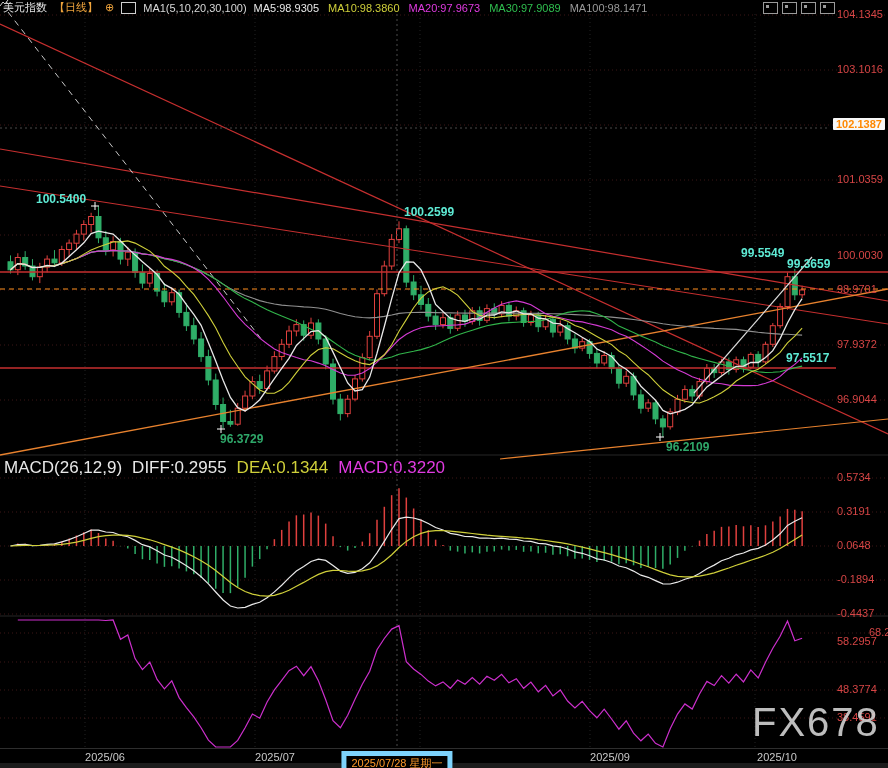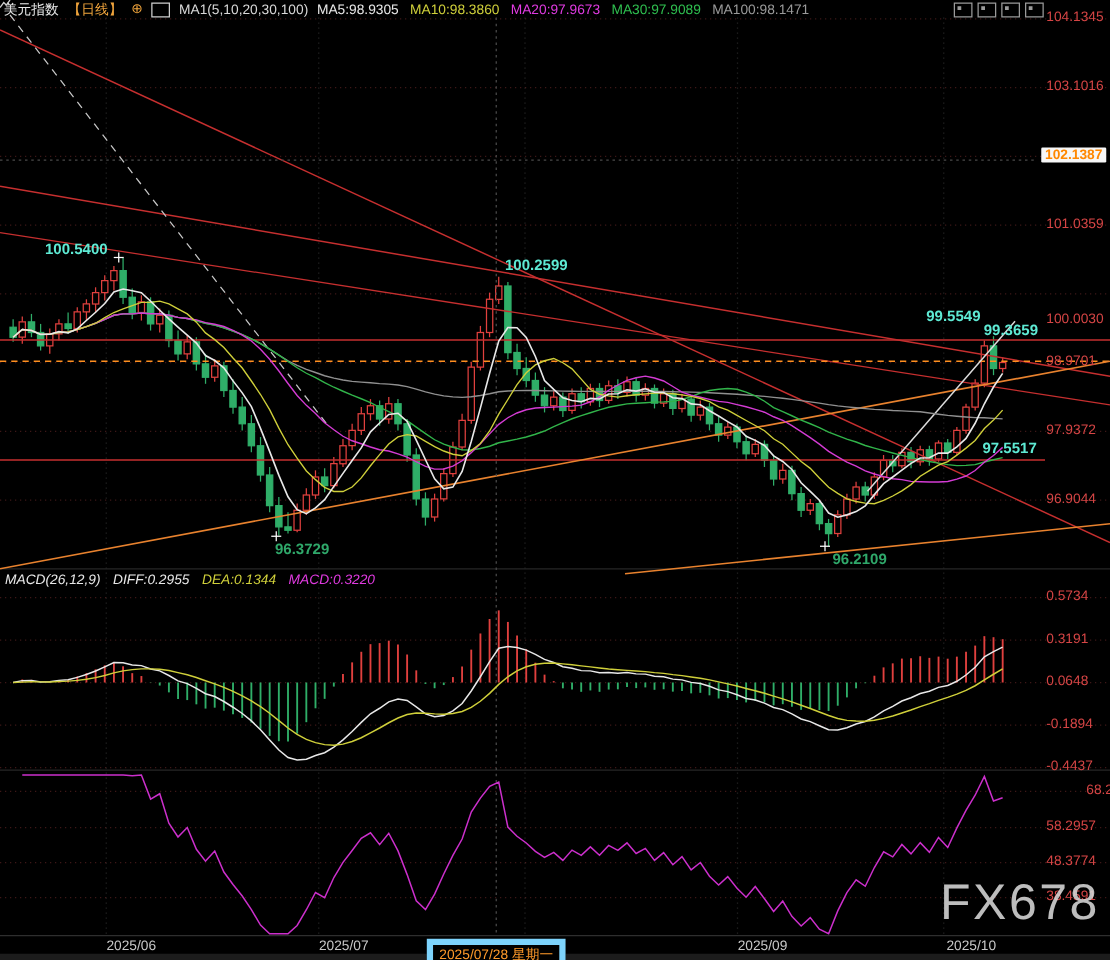--- a/index.html
+++ b/index.html
@@ -15,21 +15,21 @@
   .maset{color:#d8d8d8;text-align:right;}
   #ma-legend{display:flex;gap:9px;}
   .winicons{margin-left:auto;margin-right:56px;display:flex;gap:4px;}
   .wicon{width:13px;height:10px;border:1px solid #9a9a9a;position:relative;cursor:pointer;}
   .wicon i{position:absolute;left:2px;top:2px;width:3px;height:3px;background:#9a9a9a;}
   .axis-label{position:absolute;left:837px;font-size:11px;color:#d64545;z-index:4;letter-spacing:0;}
   .axis-label.hl{background:#f7f7f7;color:#ff8800;font-weight:bold;padding:0 3px;left:833px;border-radius:1px;}
   .ann{position:absolute;font-size:12px;font-weight:bold;z-index:4;white-space:nowrap;}
   .ann.red{color:#5eead4;}
   .ann.green{color:#2fa86a;}
-  .legend-row{position:absolute;left:4px;font-size:11px;color:#e8e8e8;z-index:5;display:flex;gap:10px;white-space:nowrap;font-style:italic;}
+  .legend-row{position:absolute;left:4px;font-size:17px;color:#e8e8e8;z-index:5;display:flex;gap:10px;white-space:nowrap;}
   .yel{color:#cfcf3a;} .mag{color:#e03ae0;} .wht{color:#e8e8e8;}
   .datebar{position:absolute;left:0;top:748px;width:888px;height:15px;border-top:1px solid #2e2e2e;z-index:5;}
   .date-item{position:absolute;top:2px;transform:translateX(-50%);font-size:11px;color:#c8c8c8;}
   .date-item.hl{color:#ff9a2a;border:5px solid #7dd3fc;padding:0 5px;background:#000;}
   .track{position:absolute;left:0;top:763px;width:888px;height:5px;background:#1c1c1c;z-index:4;}
   .wm{position:absolute;left:752px;top:700px;font-size:40px;color:rgba(215,215,215,.88);
       letter-spacing:2px;z-index:6;}
 </style>
 </head>
 <body>
@@ -478,21 +478,21 @@
   <div id="macd-axis">
       <div class="axis-label" style="top: 471px;">0.5734</div>
       <div class="axis-label" style="top: 505px;">0.3191</div>
       <div class="axis-label" style="top: 539px;">0.0648</div>
       <div class="axis-label" style="top: 573px;">-0.1894</div>
       <div class="axis-label" style="top: 607px;">-0.4437</div>
     </div>
 
   <div id="rsi-axis">
       <div class="axis-label" style="top: 626px; padding-left: 32px;">68.2139</div>
-      <div class="axis-label" style="top: 655px;">58.2957</div>
+      <div class="axis-label" style="top: 635px;">58.2957</div>
       <div class="axis-label" style="top: 683px;">48.3774</div>
       <div class="axis-label" style="top: 711px;">38.4591</div>
     </div>
 
   <div class="datebar">
       <div id="dates">
         <div class="date-item" style="left: 105px;">2025/06</div>
         <div class="date-item" style="left: 275px;">2025/07</div>
         <div class="date-item hl" style="left: 397px;">2025/07/28 星期一</div>
         <div class="date-item" style="left: 610px;">2025/09</div>

